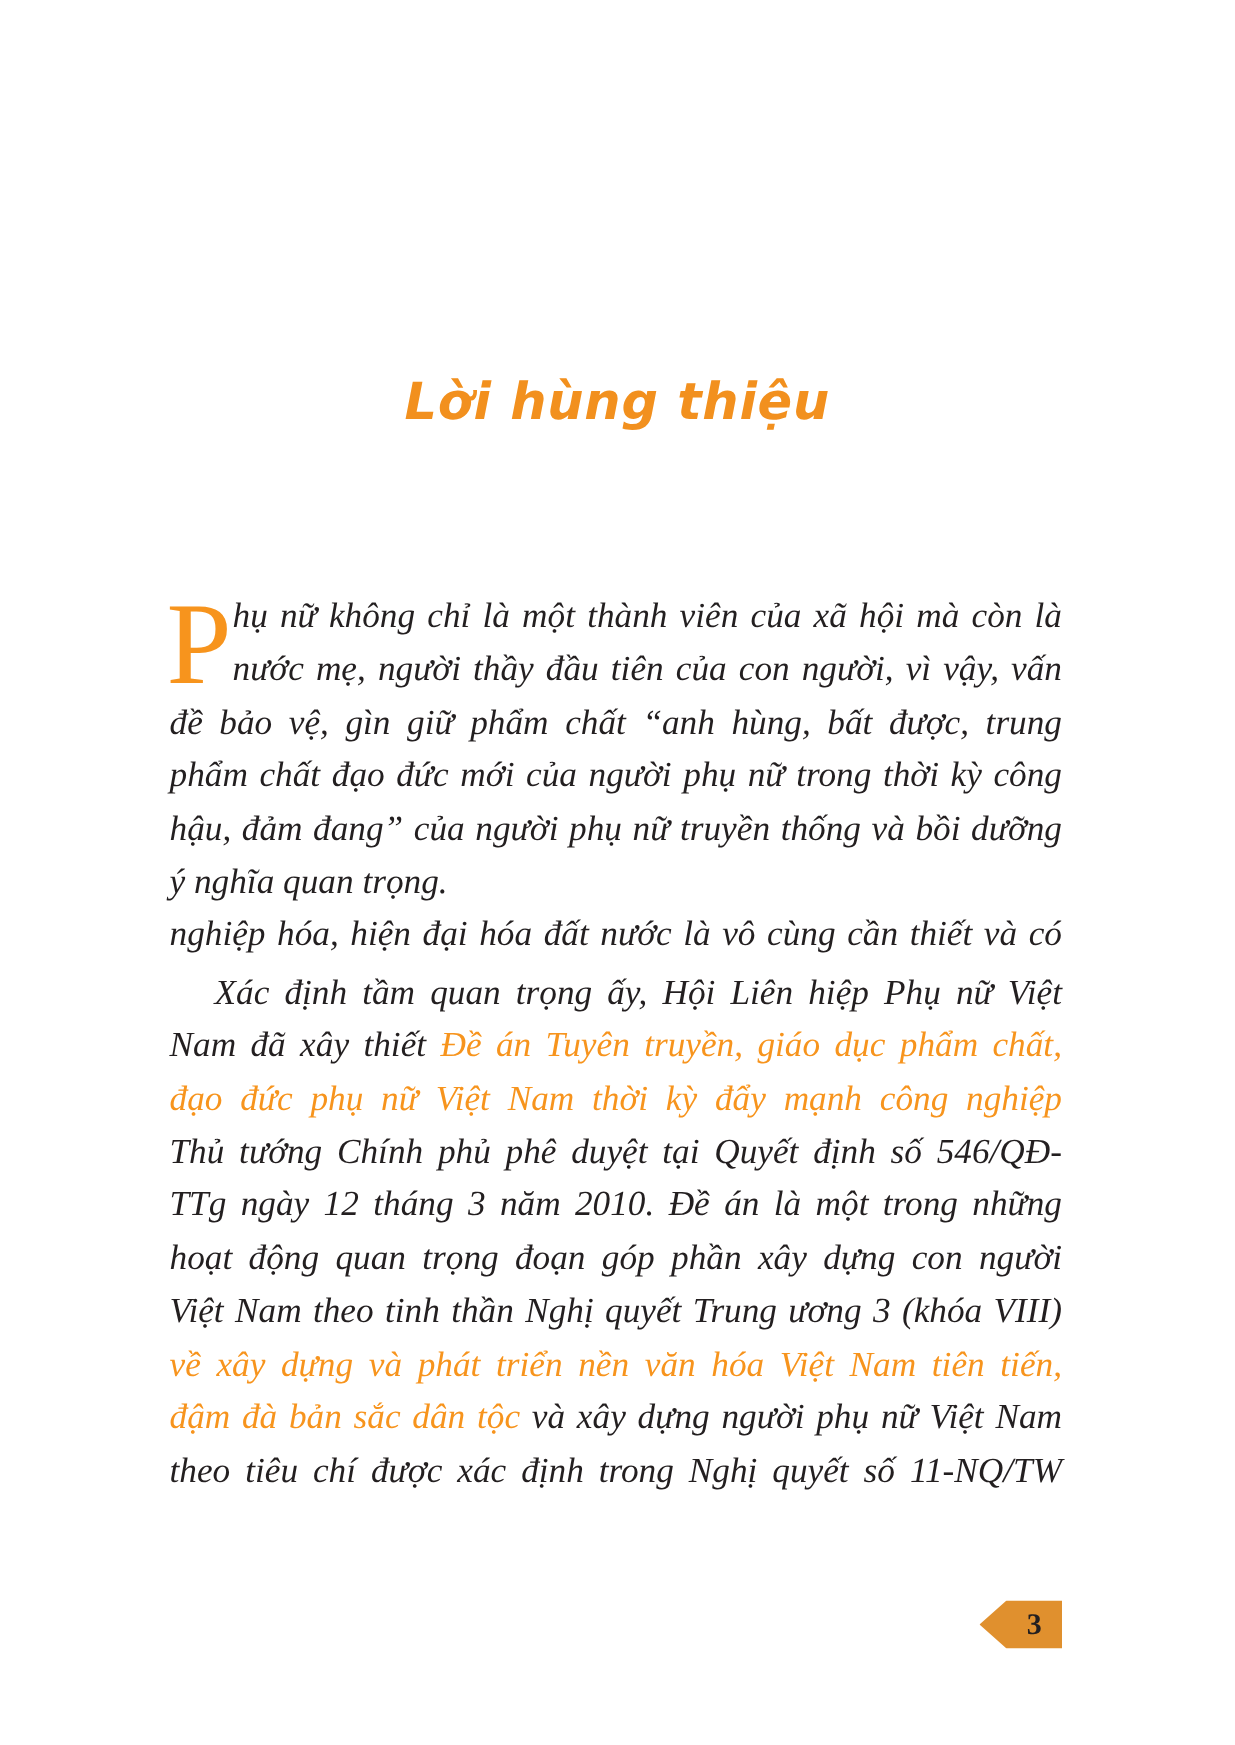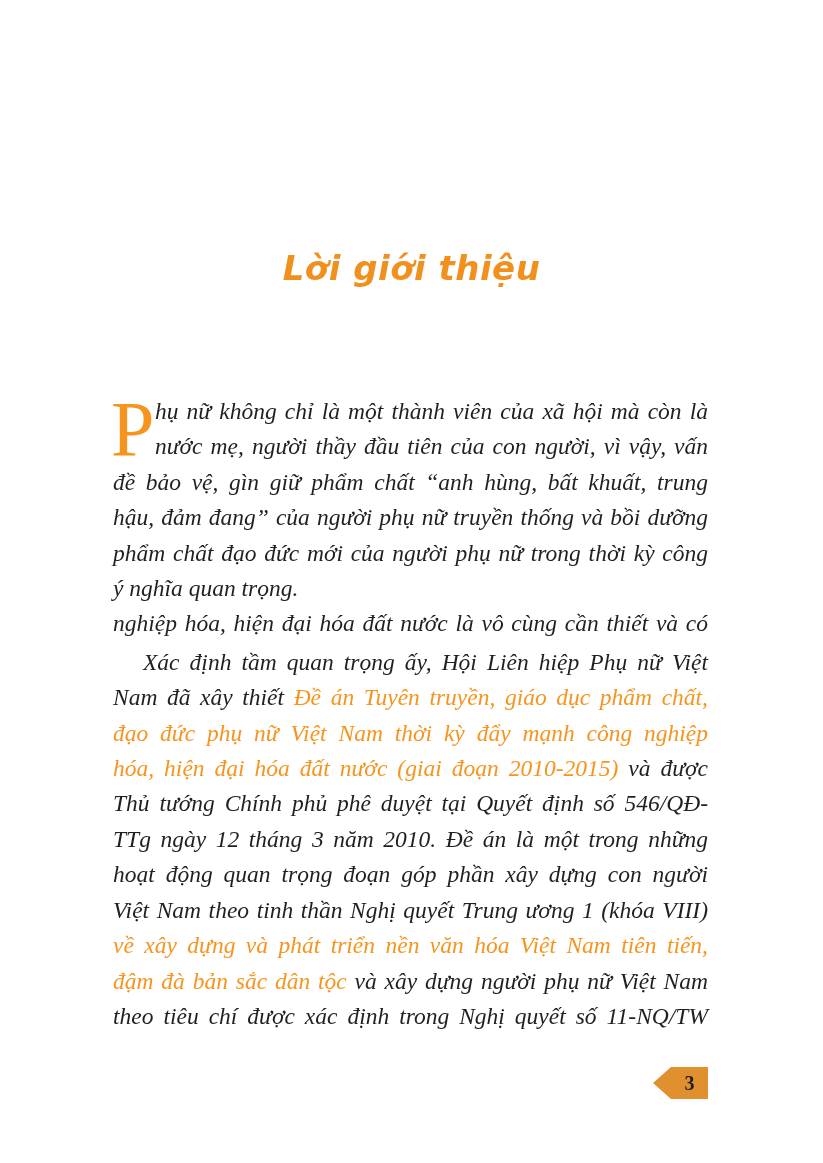--- a/index.html
+++ b/index.html
@@ -33,43 +33,42 @@
   .page-num {
     position:absolute; left:18px; top:0; width:37px; height:32px; line-height:32px; text-align:center;
     font-family:"Liberation Serif", serif; font-weight:bold; font-size:20px; color:#231f20;
   }
 </style>
 </head>
 <body>
 
 <div class="page">
 
-  <h1 class="title">Lời giới thiệu</h1>
+  <h1 class="title">Lời hùng thiệu</h1>
 
   <div class="body-text">
     <div style="position:relative;">
       <span class="dropcap">P</span>
       <span class="line dropped">hụ nữ không chỉ là một thành viên của xã hội mà còn là</span>
       <span class="line dropped">nước mẹ, người thầy đầu tiên của con người, vì vậy, vấn</span>
-      <span class="line">đề bảo vệ, gìn giữ phẩm chất “anh hùng, bất khuất, trung</span>
+      <span class="line">đề bảo vệ, gìn giữ phẩm chất “anh hùng, bất được, trung</span>
+      <span class="line">phẩm chất đạo đức mới của người phụ nữ trong thời kỳ công</span>
       <span class="line">hậu, đảm đang” của người phụ nữ truyền thống và bồi dưỡng</span>
-      <span class="line">phẩm chất đạo đức mới của người phụ nữ trong thời kỳ công</span>
       <span class="line last">ý nghĩa quan trọng.</span>
       <span class="line">nghiệp hóa, hiện đại hóa đất nước là vô cùng cần thiết và có</span>
     </div>
 
     <div style="margin-top:3px;">
       <span class="line indent">Xác định tầm quan trọng ấy, Hội Liên hiệp Phụ nữ Việt</span>
       <span class="line"><span>Nam đã xây thiết </span><span class="hl-bold">Đề án Tuyên truyền, giáo dục phẩm chất,</span></span>
       <span class="line hl-bold">đạo đức phụ nữ Việt Nam thời kỳ đẩy mạnh công nghiệp</span>
-      <span class="line"><span class="hl-bold">hóa, hiện đại hóa đất nước (giai đoạn 2010-2015)</span><span> và được</span></span>
       <span class="line">Thủ tướng Chính phủ phê duyệt tại Quyết định số 546/QĐ-</span>
       <span class="line">TTg ngày 12 tháng 3 năm 2010. Đề án là một trong những</span>
       <span class="line">hoạt động quan trọng đoạn góp phần xây dựng con người</span>
-      <span class="line">Việt Nam theo tinh thần Nghị quyết Trung ương 1 (khóa VIII)</span>
+      <span class="line">Việt Nam theo tinh thần Nghị quyết Trung ương 3 (khóa VIII)</span>
       <span class="line hl">về xây dựng và phát triển nền văn hóa Việt Nam tiên tiến,</span>
       <span class="line"><span class="hl">đậm đà bản sắc dân tộ</span><span class="hl-bold">c</span><span> và xây dựng người phụ nữ Việt Nam</span></span>
       <span class="line">theo tiêu chí được xác định trong Nghị quyết số 11-NQ/TW</span>
     </div>
   </div>
 
   <div class="page-badge">
     <svg width="55" height="32" viewBox="0 0 55 32">
       <polygon points="0,16 18,0 55,0 55,32 18,32" fill="#e0902e"></polygon>
     </svg>

